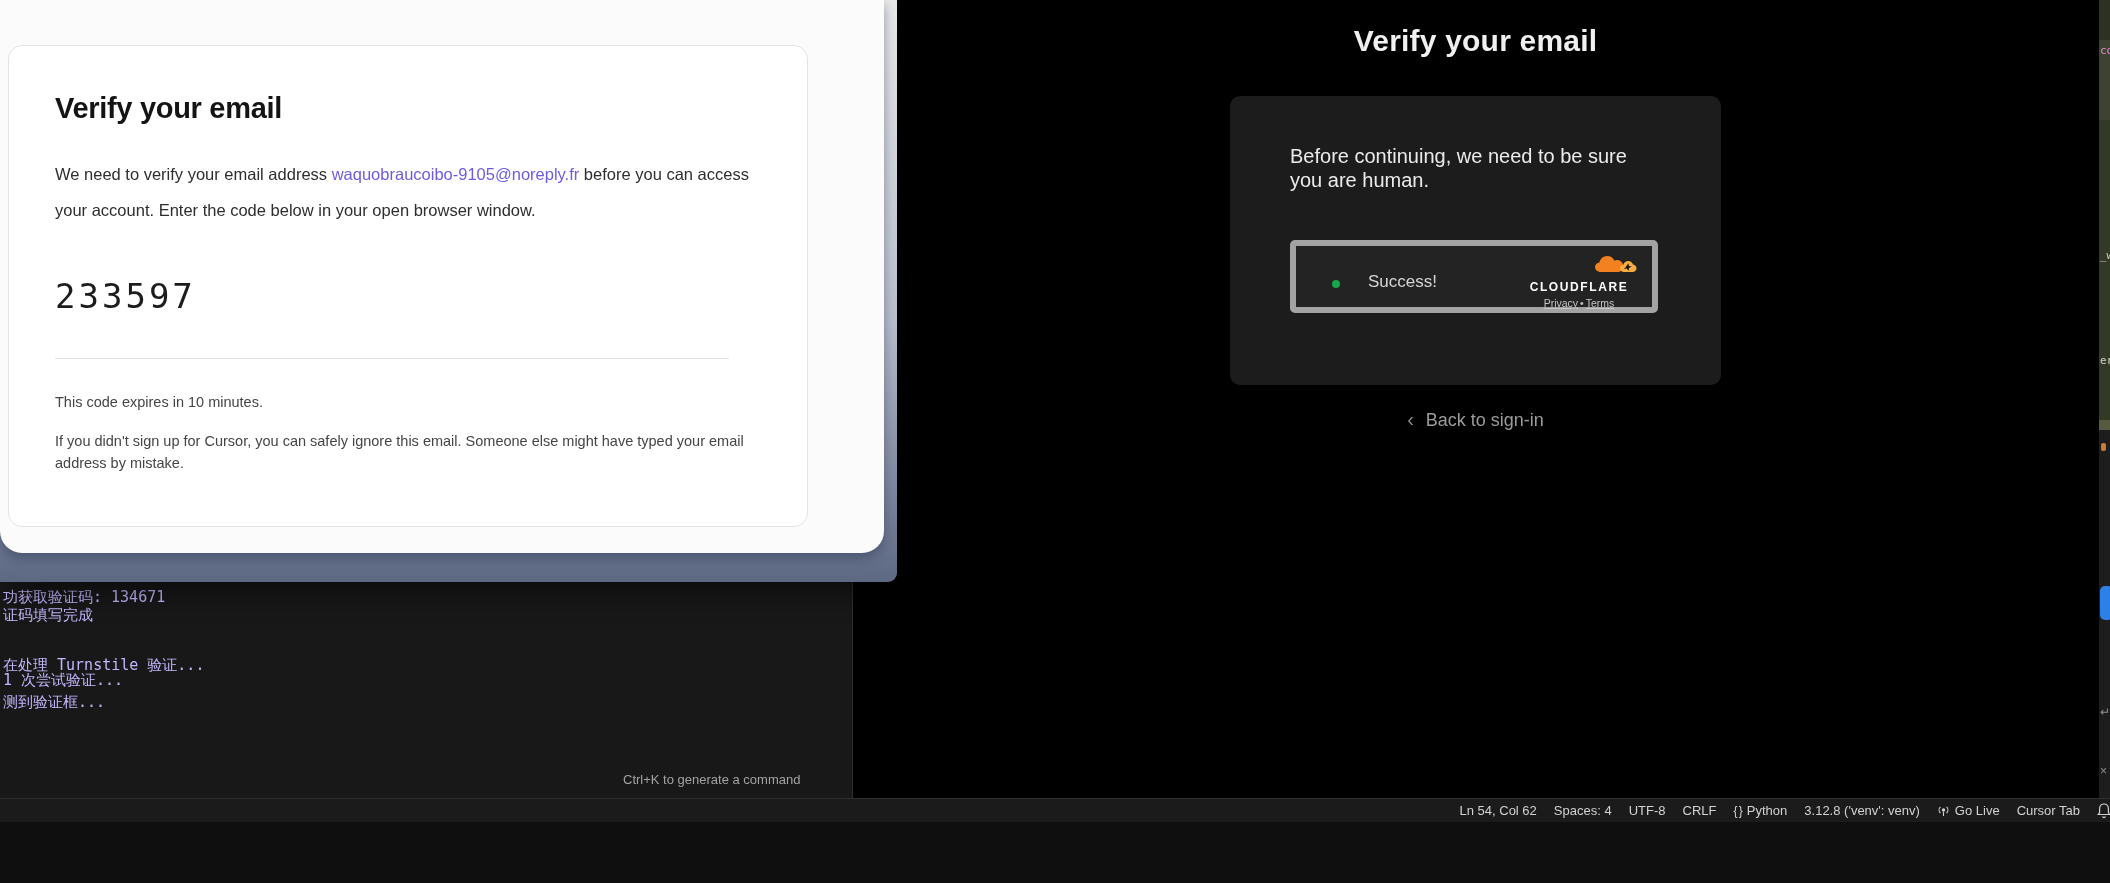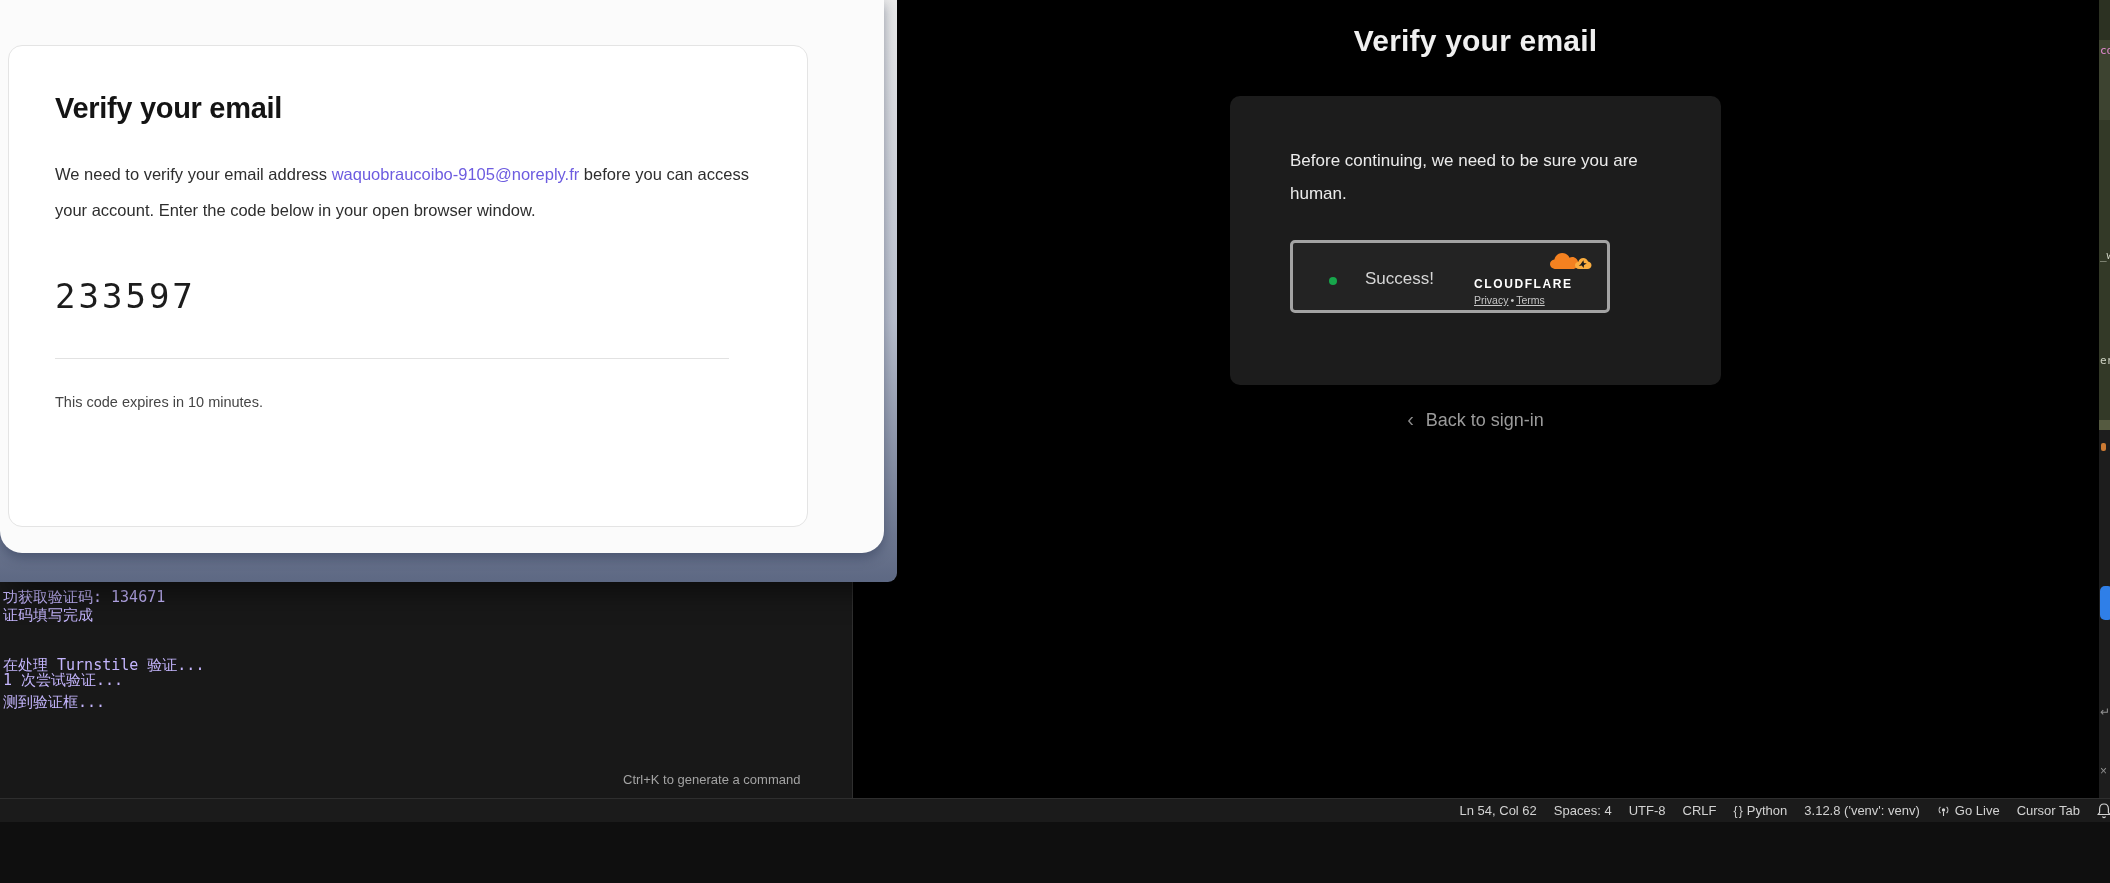--- a/index.html
+++ b/index.html
@@ -4,26 +4,26 @@
 <style>
   html,body{margin:0;padding:0;background:#000;}
   .screen{position:relative;width:2110px;height:883px;background:#000;overflow:hidden;
           font-family:"Liberation Sans",sans-serif;-webkit-font-smoothing:antialiased;}
 
   
   .browser{position:absolute;left:853px;top:0;width:1245px;height:798px;background:#000;}
   .b-title{position:absolute;left:0;top:24px;width:1245px;text-align:center;font-size:30px;
            font-weight:700;color:#f0f0f0;letter-spacing:.2px;}
   .b-card{position:absolute;left:377px;top:96px;width:491px;height:289px;background:#1c1c1c;border-radius:10px;}
-  .b-prompt{position:absolute;left:60px;top:48px;width:350px;font-size:17px;line-height:33px;color:#ebebeb;}
-  .turnstile{position:absolute;left:60px;top:144px;width:320px;height:73px;background:#232323;
-             border:3px solid #a3a3a3;border-radius:5px;box-sizing:border-box;}
+  .b-prompt{position:absolute;left:60px;top:48px;width:350px;font-size:20px;line-height:24px;color:#ebebeb;}
+  .turnstile{position:absolute;left:60px;top:144px;width:368px;height:73px;background:#232323;
+             border:6px solid #a3a3a3;border-radius:5px;box-sizing:border-box;}
   .t-dot{position:absolute;left:36px;top:34px;width:8px;height:8px;border-radius:50%;background:#17a64b;}
   .t-status{position:absolute;left:72px;top:26px;font-size:17px;color:#d6d6d6;}
-  .cf{position:absolute;right:13px;top:10px;width:120px;text-align:left;}
+  .cf{position:absolute;right:13px;top:10px;width:120px;text-align:center;}
   .cf-brand{display:block;margin-top:24px;font-size:12px;font-weight:700;letter-spacing:1.6px;color:#fff;}
   .cf-links{display:block;margin-top:3px;font-size:10.5px;color:#c6c6c6;}
   .cf-links a{color:#c6c6c6;text-decoration:underline;}
   .cf-sep{color:#c6c6c6;margin:0 2px;text-decoration:none;}
   .back{position:absolute;left:0;top:408px;width:1245px;text-align:center;color:#9b9b9b;
         font-size:18px;cursor:pointer;}
   .back .chev{margin-right:12px;font-size:20px;color:#8b8b8b;}
 
   
   .sliver{position:absolute;left:2098px;top:0;width:12px;height:798px;background:#1d1d1d;border-left:1px solid #000;}
@@ -114,20 +114,21 @@
   </div>
 
   <div class="email-window">
     <div class="email-inner">
       <div class="email-card">
         <div class="e-title">Verify your email</div>
         <div class="e-body"><span>We need to verify your email address </span><a class="e-link">waquobraucoibo-9105@noreply.fr</a><span> before you can access your account. Enter the code below in your open browser window.</span></div>
         <div class="e-code">233597</div>
         <div class="e-divider"></div>
         <div class="e-expiry">This code expires in 10 minutes.</div>
+        <div class="e-disclaimer">If you didn't sign up for Cursor, you can safely ignore this email. Someone else might have typed your email address by mistake.</div>
       </div>
     </div>
   </div>
 
   <div class="terminal">
     <div class="t-line" style="top:6px;">功获取验证码: 134671</div>
     <div class="t-line" style="top:24px;">证码填写完成</div>
     <div class="t-line" style="top:66px;margin-top:8px;">在处理 Turnstile 验证...</div>
     <div class="t-line" style="top:89px;text-align:center;">1 次尝试验证...</div>
     <div class="t-line" style="top:111px;">测到验证框...</div>

